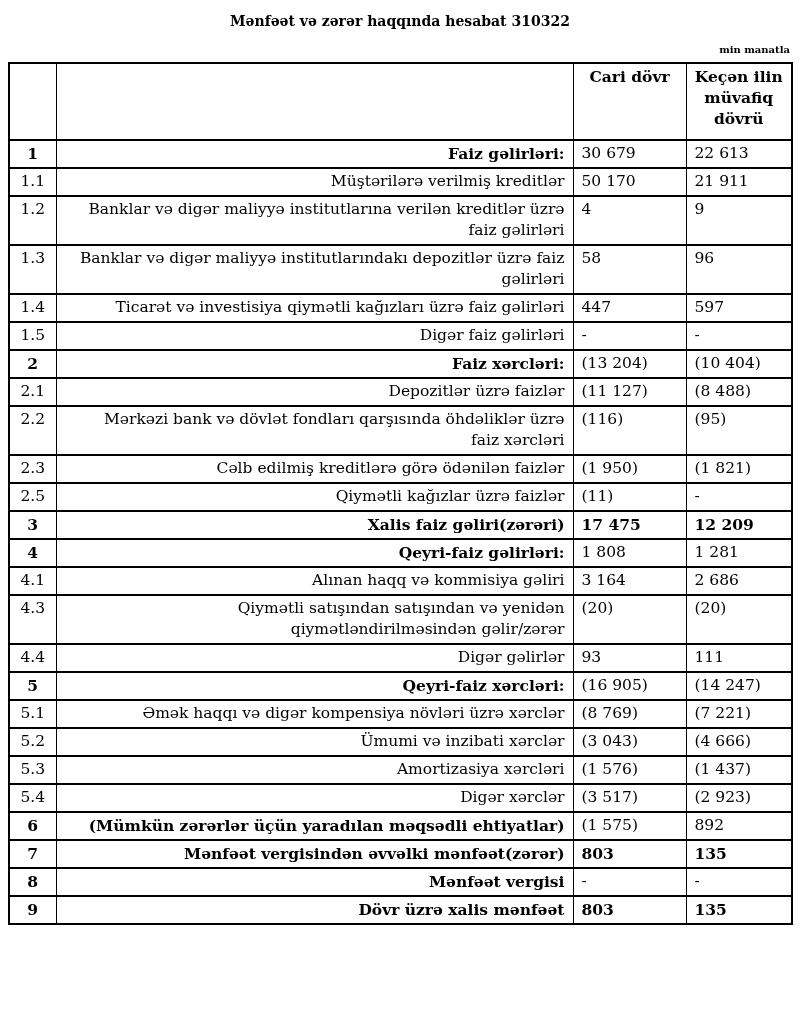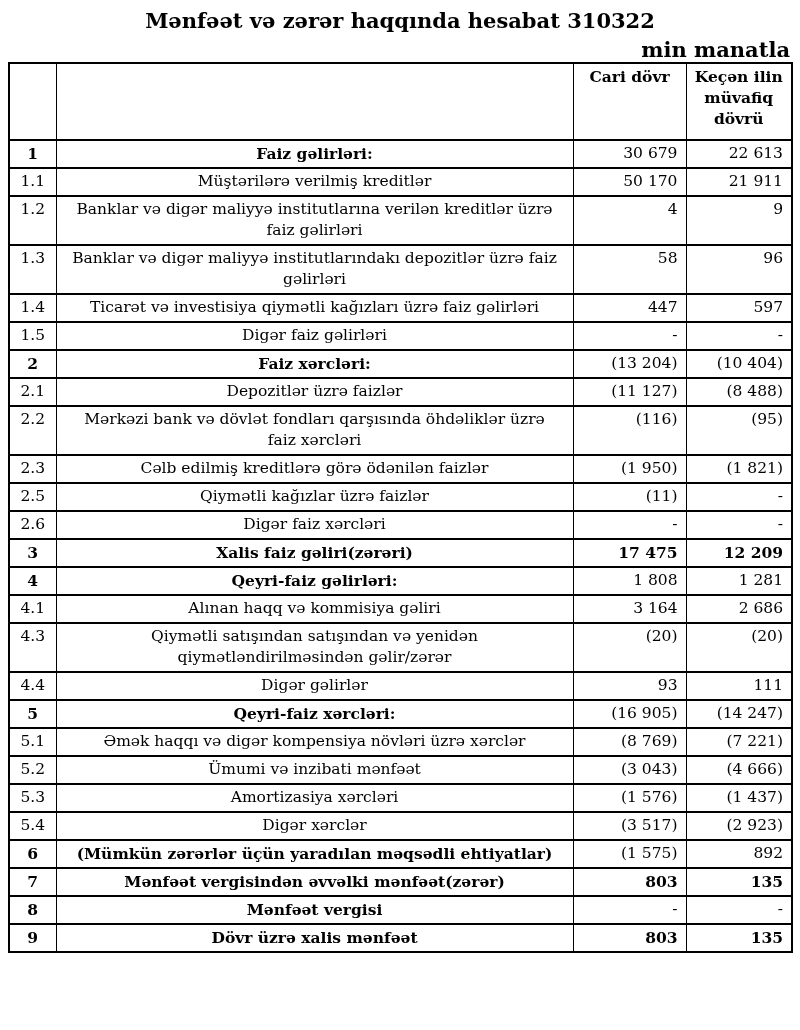--- a/index.html
+++ b/index.html
@@ -10,28 +10,28 @@
   }
   body {
     width: 800px;
     height: 1030px;
     font-family: "DejaVu Serif", "Liberation Serif", serif;
     overflow: hidden;
   }
   .report-title {
     text-align: center;
     font-weight: bold;
-    font-size: 21px;
+    font-size: 14px;
     line-height: 24px;
     padding-top: 9px;
   }
   .unit-note {
     text-align: right;
     font-weight: bold;
-    font-size: 21px;
+    font-size: 10px;
     line-height: 20px;
     margin: 7px 10px 2px 0;
   }
   table.pl-table {
     border-collapse: collapse;
     table-layout: fixed;
     width: 783px;
     margin-left: 8px;
     border: 2.5px solid #000;
   }
@@ -54,26 +54,26 @@
     text-align: center;
     height: 70px;
     white-space: pre-line;
   }
   td.num {
     text-align: center;
     padding-left: 2px;
     padding-right: 2px;
   }
   td.label {
-    text-align: center;
+    text-align: right;
     white-space: pre-line;
     margin-left: 13px;
   }
   td.val {
-    text-align: right;
+    text-align: left;
   }
   .b { font-weight: bold; }
 </style>
 </head>
 <body>
 
 <div class="report-title">Mənfəət və zərər haqqında hesabat 310322</div>
 
 <div class="unit-note">min manatla</div>
 
@@ -158,26 +158,20 @@
         <td class="val">(1 950)</td>
         <td class="val">(1 821)</td>
       </tr>
       <tr>
         <td class="num">2.5</td>
         <td class="label">Qiymətli kağızlar üzrə faizlər</td>
         <td class="val">(11)</td>
         <td class="val">-</td>
       </tr>
       <tr>
-        <td class="num">2.6</td>
-        <td class="label">Digər faiz xərcləri</td>
-        <td class="val">-</td>
-        <td class="val">-</td>
-      </tr>
-      <tr>
         <td class="num b">3</td>
         <td class="label b">Xalis faiz gəliri(zərəri)</td>
         <td class="val b">17 475</td>
         <td class="val b">12 209</td>
       </tr>
       <tr>
         <td class="num b">4</td>
         <td class="label b">Qeyri-faiz gəlirləri:</td>
         <td class="val">1 808</td>
         <td class="val">1 281</td>
@@ -208,21 +202,21 @@
         <td class="val">(14 247)</td>
       </tr>
       <tr>
         <td class="num">5.1</td>
         <td class="label">Əmək haqqı və digər kompensiya növləri üzrə xərclər</td>
         <td class="val">(8 769)</td>
         <td class="val">(7 221)</td>
       </tr>
       <tr>
         <td class="num">5.2</td>
-        <td class="label">Ümumi və inzibati mənfəət</td>
+        <td class="label">Ümumi və inzibati xərclər</td>
         <td class="val">(3 043)</td>
         <td class="val">(4 666)</td>
       </tr>
       <tr>
         <td class="num">5.3</td>
         <td class="label">Amortizasiya xərcləri</td>
         <td class="val">(1 576)</td>
         <td class="val">(1 437)</td>
       </tr>
       <tr>

